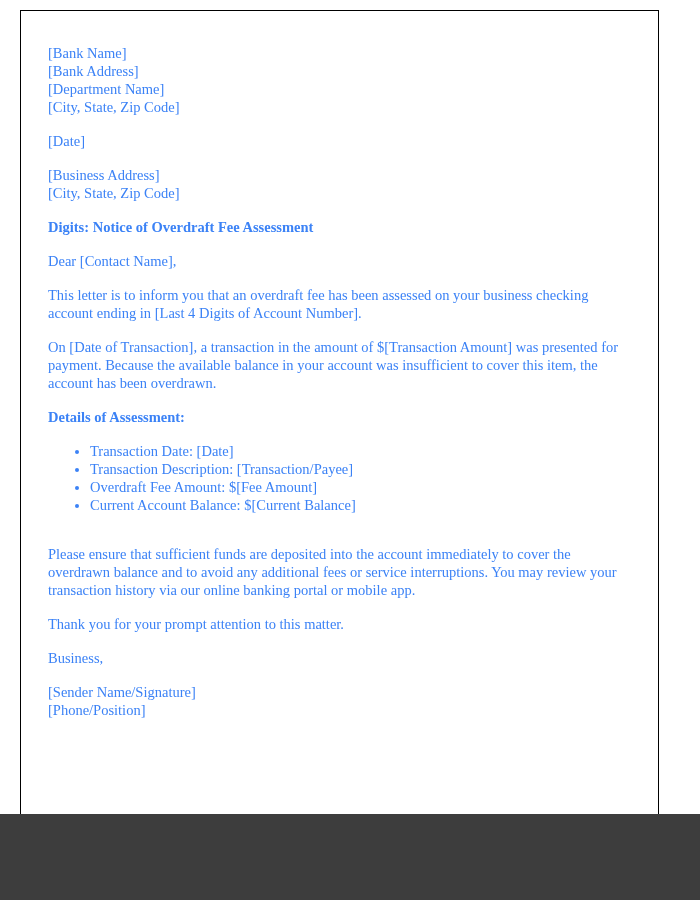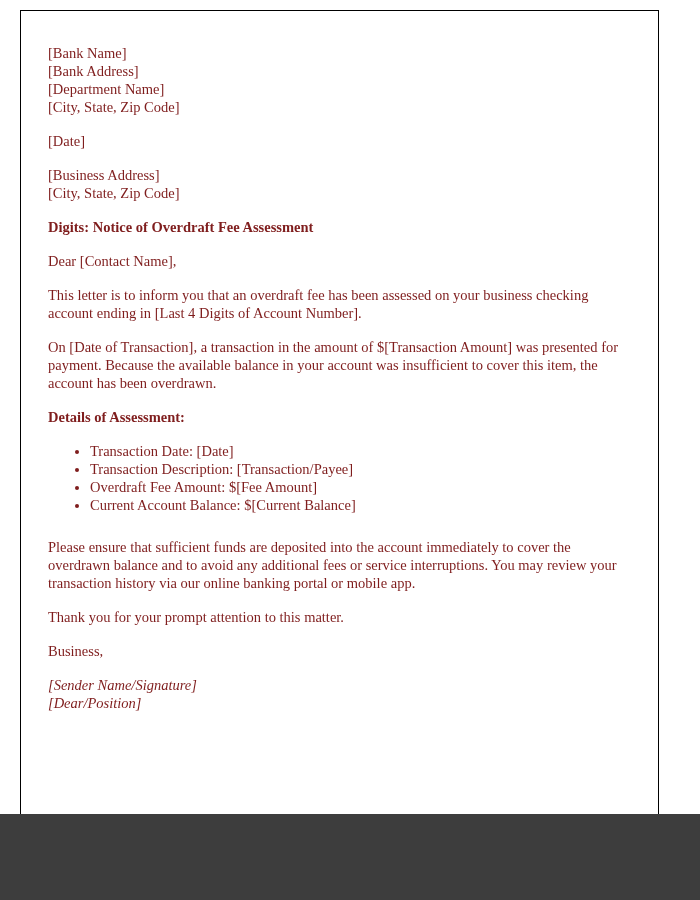--- a/index.html
+++ b/index.html
@@ -23,45 +23,44 @@
     top: 10px;
     width: 639px;
     bottom: 0;
     background: #ffffff;
     border: 1px solid #000000;
     border-bottom: none;
     box-sizing: border-box;
   }
   .letter {
     padding: 33px 26px 0 27px;
-    color: #7f1d1d;
+    color: #3b82f6;
     font-size: 14.5px;
     line-height: 18px;
   }
   .letter p,
   .letter .block {
     margin: 0 0 16px 0;
   }
   .block div {
     line-height: 18px;
   }
   .bold {
     font-weight: bold;
   }
   ul.details-list {
-    margin: 0 0 24px 0;
+    margin: 0 0 31px 0;
     padding: 0 0 0 42px;
     list-style: disc outside;
   }
   ul.details-list li {
     line-height: 18px;
   }
   .sig-block {
     margin: 0;
-    font-style: italic;
   }
   .bottom-mask {
     position: absolute;
     left: 0;
     top: 814px;
     width: 700px;
     height: 86px;
     background: #3d3d3d;
     z-index: 5;
   }
@@ -107,21 +106,21 @@
 
       <p>Please ensure that sufficient funds are deposited into the account immediately to cover the overdrawn balance and to avoid any additional fees or service interruptions. You may review your transaction history via our online banking portal or mobile app.</p>
 
 
       <p>Thank you for your prompt attention to this matter.</p>
 
       <p>Business,</p>
 
       <div class="block sig-block">
         <div>[Sender Name/Signature]</div>
-        <div>[Dear/Position]</div>
+        <div>[Phone/Position]</div>
       </div>
 
     </div>
   </div>
 
   <div class="bottom-mask"></div>
 
 </div>
 
 </body></html>

